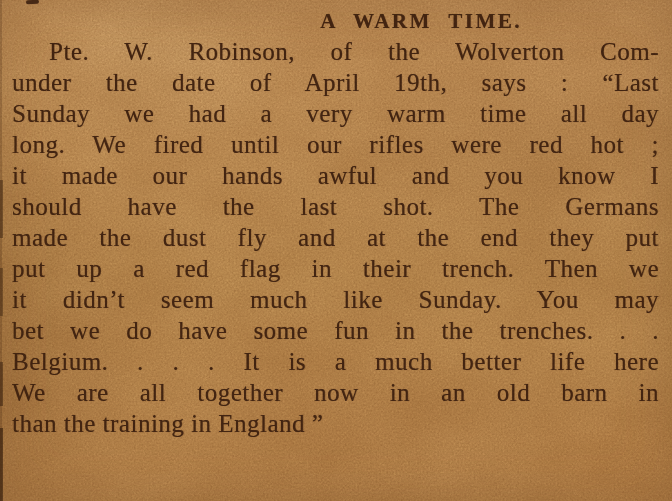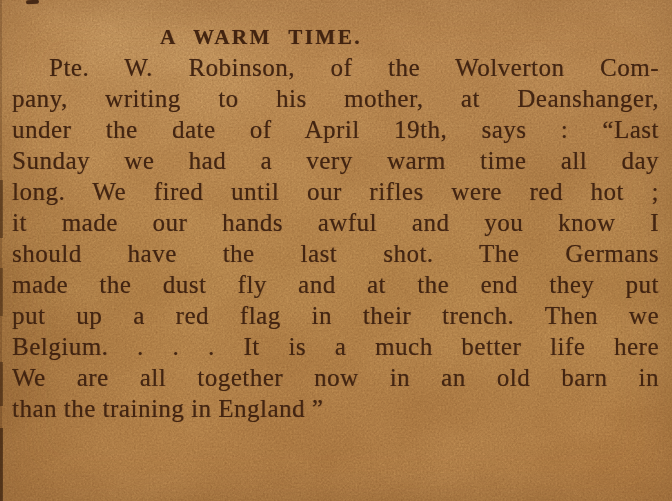--- a/index.html
+++ b/index.html
@@ -14,23 +14,23 @@
       radial-gradient(ellipse 240px 150px at 22% 10%, rgba(226,190,134,0.30), transparent 70%),
       radial-gradient(ellipse 320px 220px at 82% 28%, rgba(118,68,28,0.10), transparent 72%),
       radial-gradient(ellipse 260px 190px at 52% 88%, rgba(146,88,38,0.13), transparent 70%),
       radial-gradient(ellipse 180px 320px at 2% 72%, rgba(108,62,24,0.16), transparent 70%),
       radial-gradient(ellipse 200px 120px at 95% 92%, rgba(170,104,44,0.14), transparent 70%),
       linear-gradient(180deg, #cf9f66 0%, #c6975a 55%, #c49257 100%);
   }
   .headline {
     position: relative;
     z-index: 1;
-    margin-top: 23px;
+    margin-top: 7px;
     padding-right: 150px;
-    text-align: center;
+    text-align: right;
     font-size: 21px;
     font-weight: 700;
     line-height: 29px;
     letter-spacing: 2.5px;
     word-spacing: 9px;
     text-shadow: 0.3px 0.3px 0.7px rgba(58,30,12,0.55);
   }
   .body-text {
     position: relative;
     z-index: 1;
@@ -90,28 +90,29 @@
 </style>
 </head>
 <body>
 
 <div class="clipping">
 
   <div class="headline">A WARM TIME.</div>
 
   <div class="body-text">
     <div class="line indent">Pte. W. Robinson, of the Wolverton Com-</div>
-    <div class="line">pany, writing to his mother, at Deanshanger,</div>
     <div class="line">under the date of April 19th, says : “Last</div>
     <div class="line">Sunday we had a very warm time all day</div>
     <div class="line">long. We fired until our rifles were red hot ;</div>
     <div class="line">it made our hands awful and you know I</div>
     <div class="line">should have the last shot. The Germans</div>
     <div class="line">made the dust fly and at the end they put</div>
     <div class="line">put up a red flag in their trench. Then we</div>
+    <div class="line">it didn’t seem much like Sunday. You may</div>
+    <div class="line">bet we do have some fun in the trenches. . .</div>
     <div class="line">Belgium. . . . It is a much better life here</div>
     <div class="line">We are all together now in an old barn in</div>
     <div class="line last">than the training in England ”</div>
   </div>
 
   <svg class="grain" width="672" height="501" aria-hidden="true">
     <defs>
       <filter id="blotch" x="0" y="0" width="100%" height="100%">
         <feTurbulence type="fractalNoise" baseFrequency="0.012 0.016" numOctaves="3" seed="11" stitchTiles="stitch"></feTurbulence>
         <feColorMatrix type="matrix" values="0 0 0 0 0.45  0 0 0 0 0.28  0 0 0 0 0.12  0.35 0.35 0.35 0 -0.25"></feColorMatrix>

